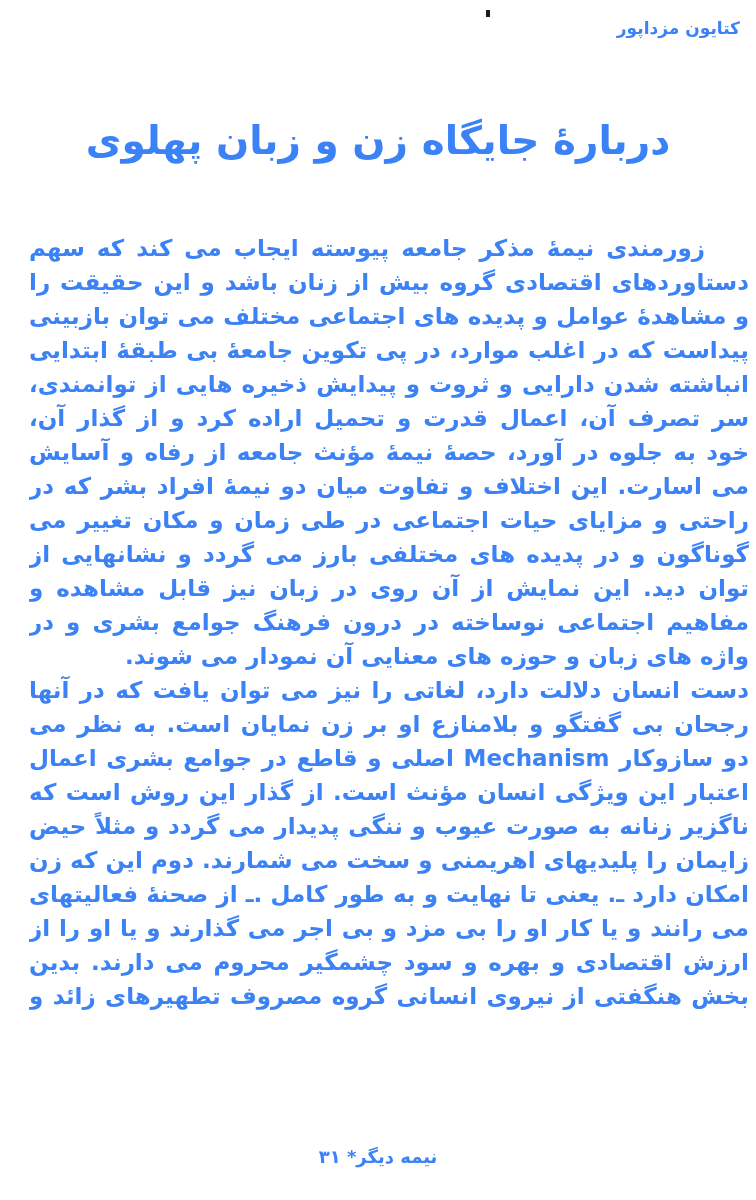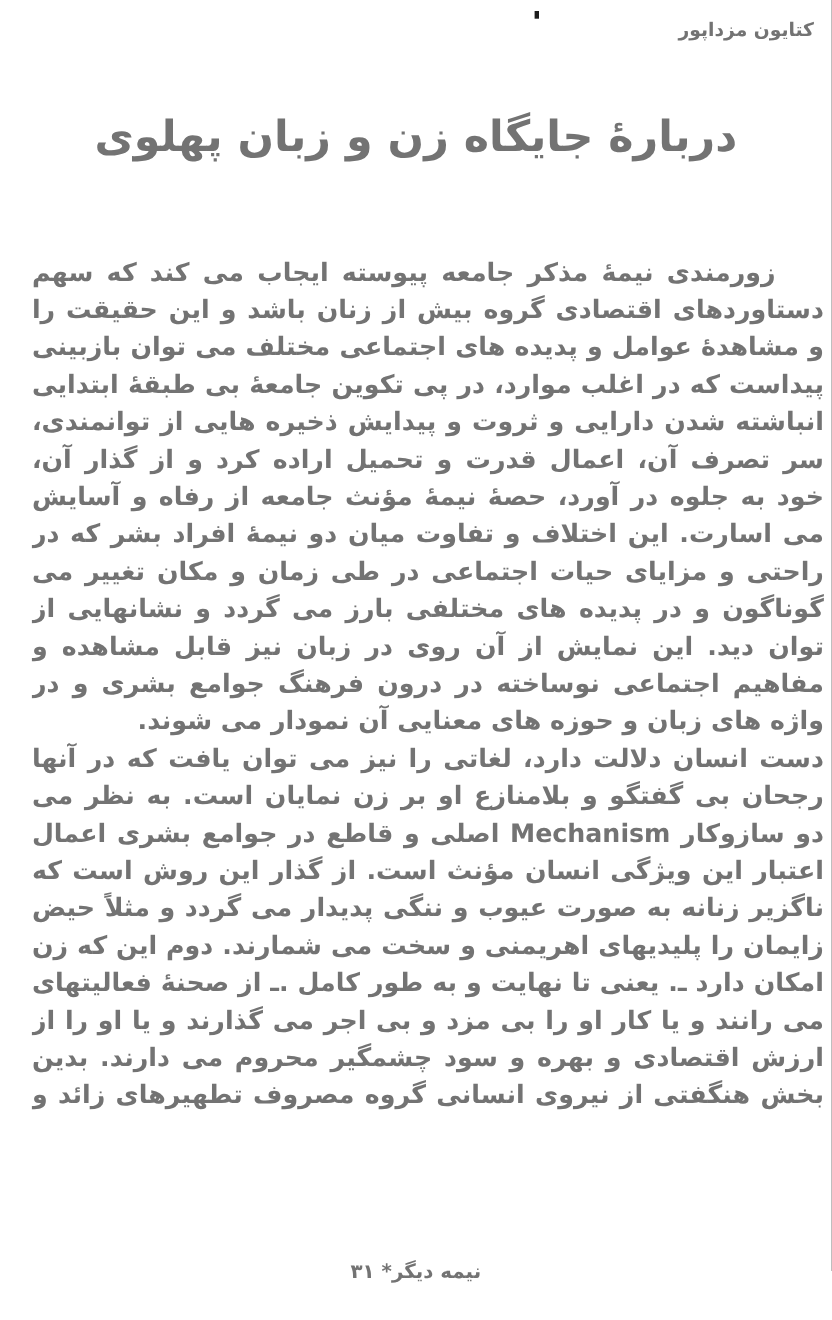--- a/index.html
+++ b/index.html
@@ -2,21 +2,21 @@
 <html lang="fa" dir="rtl"><head>
 <meta charset="utf-8">
 <style>
   html, body { margin: 0; padding: 0; background: #888; }
   .page {
     position: relative;
     width: 756px;
     height: 1200px;
     margin: 0 auto;
     background: #ffffff;
-    color: #737373;
+    color: #3b82f6;
     font-family: "DejaVu Sans", sans-serif;
     direction: rtl;
     overflow: hidden;
   }
   .scan-speck {
     position: absolute;
     top: 10px;
     left: 486px;
     width: 4px;
     height: 7px;
@@ -28,21 +28,21 @@
     right: 16px;
     font-size: 17px;
     font-weight: 700;
     letter-spacing: 0.5px;
   }
   .title {
     position: absolute;
     top: 102px;
     left: 0;
     right: 0;
-    margin: 0;
+    margin: 16px;
     text-align: center;
     font-size: 39px;
     font-weight: 700;
   }
   .body-text {
     position: absolute;
     top: 231px;
     right: 7px;
     left: 29px;
   }

